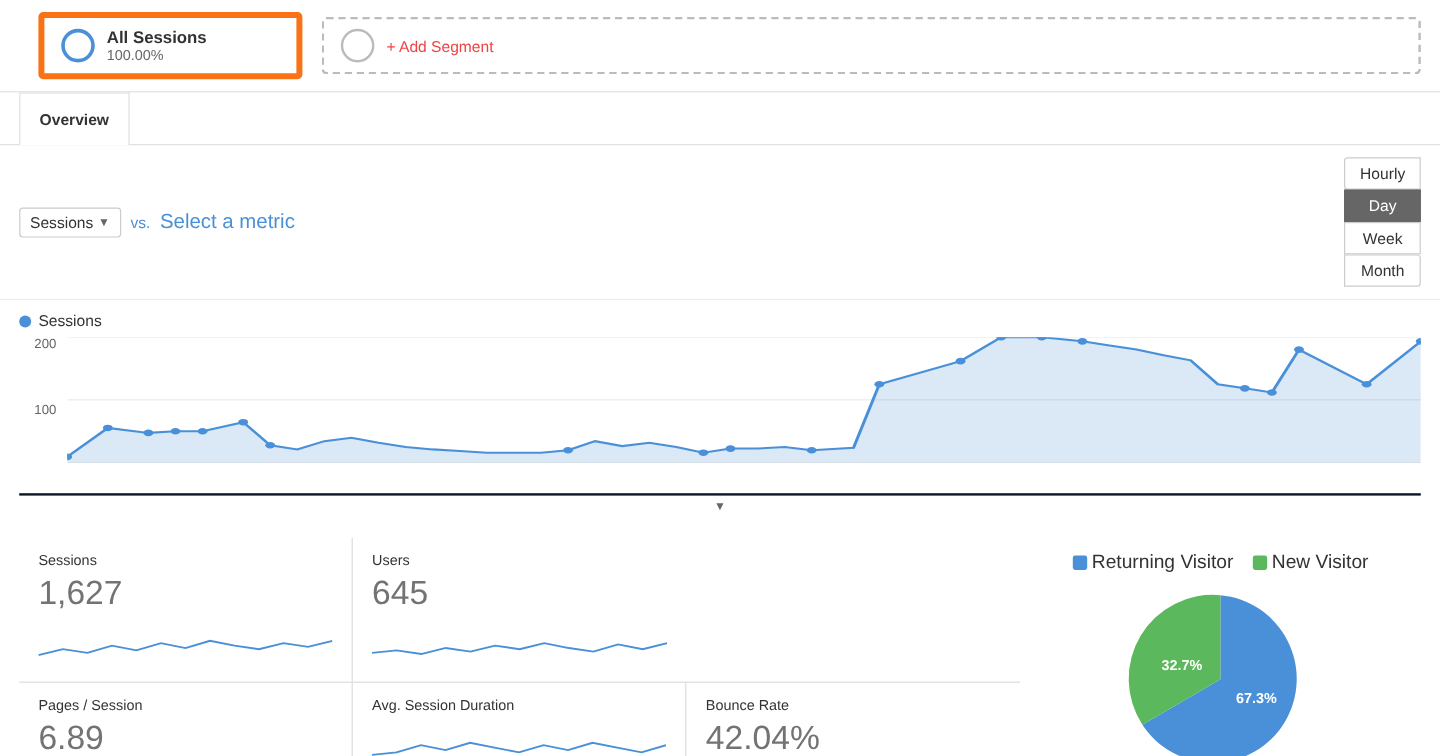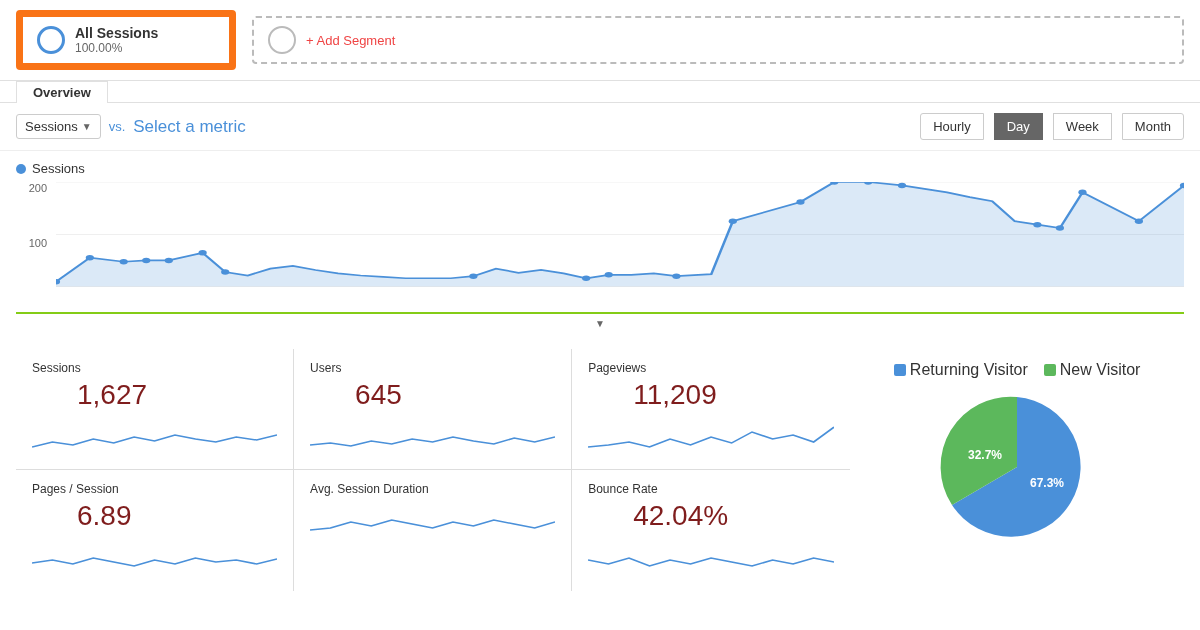--- a/index.html
+++ b/index.html
@@ -10,24 +10,25 @@
       align-items: center;
       padding: 10px 16px;
       border-bottom: 1px solid #e0e0e0;
       gap: 16px;
     }
     .segment-pill {
       display: flex;
       align-items: center;
       gap: 10px;
       padding: 8px 14px;
-      border: 7px solid #f97316;
+      border: 5px solid #f97316;
       border-radius: 4px;
       background: #fff;
       min-width: 220px;
+      margin-left: 16px;
     }
     .segment-circle {
       width: 28px; height: 28px;
       border: 3px solid #4a90d9;
       border-radius: 50%;
       flex-shrink: 0;
     }
     .segment-info .name { font-size: 14px; font-weight: bold; color: #333; }
     .segment-info .pct { font-size: 12px; color: #666; }
 
@@ -48,21 +49,21 @@
       border-radius: 50%;
       flex-shrink: 0;
     }
 
     .overview-tab {
       padding: 0 16px;
       border-bottom: 1px solid #e0e0e0;
     }
     .overview-tab .tab {
       display: inline-block;
-      padding: 3px 16px;
+      padding: 14px 16px;
       border: 1px solid #e0e0e0;
       border-bottom: none;
       background: #fff;
       font-size: 13px;
       font-weight: bold;
       color: #333;
       cursor: pointer;
       margin-bottom: -1px;
     }
 
@@ -81,21 +82,21 @@
       border: 1px solid #ccc;
       border-radius: 3px;
       padding: 4px 8px;
       cursor: pointer;
       font-size: 13px;
     }
     .metric-select .arrow { font-size: 10px; color: #666; }
     .vs-label { color: #4a90d9; font-size: 13px; }
     .select-metric { color: #4a90d9; font-size: 17px; cursor: pointer; }
 
-    .time-buttons { display: flex; gap: 10px; }
+    .time-buttons { display: flex; gap: 0; flex-direction: column; }
     .time-btn {
       padding: 5px 12px;
       border: 1px solid #ccc;
       background: #fff;
       font-size: 13px;
       cursor: pointer;
       color: #333;
     }
     .time-btn:first-child { border-radius: 3px 0 0 3px; }
     .time-btn:last-child { border-radius: 0 3px 3px 0; }
@@ -117,21 +118,21 @@
     .chart-dot {
       width: 10px; height: 10px;
       border-radius: 50%;
       background: #4a90d9;
     }
     .chart-label span { font-size: 13px; color: #333; }
 
     .chart-container {
       position: relative;
       height: 132px;
-      border-bottom: 2px solid #84cc16;
+      border-bottom: 2px solid #0f172a;
     }
     .y-axis-labels {
       position: absolute;
       left: 0;
       top: 0;
       bottom: 20px;
       width: 35px;
       display: flex;
       flex-direction: column;
       justify-content: space-between;
@@ -174,21 +175,21 @@
       padding: 16px;
       gap: 0;
     }
     .metric-card {
       padding: 12px 16px;
       border-right: 1px solid #ddd;
     }
     .metric-card:last-child { border-right: none; }
 
     .metric-title { font-size: 12px; color: #333; margin-bottom: 4px; }
-    .metric-value { font-size: 28px; font-weight: 300; color: #7f1d1d; margin-bottom: 6px; margin-left: 45px; }
+    .metric-value { font-size: 28px; font-weight: 300; color: #737373; margin-bottom: 6px; }
     .mini-chart { height: 40px; }
 
     .pie-section {
       padding: 12px 16px;
       display: flex;
       flex-direction: column;
       align-items: center;
     }
     .pie-legend {
       display: flex;
@@ -312,29 +313,20 @@
       </div>
       <div class="metric-card">
         <div class="metric-title">Users</div>
         <div class="metric-value">645</div>
         <div class="mini-chart">
           <svg width="100%" height="40" viewBox="0 0 180 40" preserveAspectRatio="none">
             <polyline points="0,28 15,26 30,29 45,24 60,27 75,22 90,25 105,20 120,24 135,27 150,21 165,25 180,20" fill="none" stroke="#4a90d9" stroke-width="1.5"></polyline>
           </svg>
         </div>
       </div>
-      <div class="metric-card" style="border-right:none;">
-        <div class="metric-title">Pageviews</div>
-        <div class="metric-value">11,209</div>
-        <div class="mini-chart">
-          <svg width="100%" height="40" viewBox="0 0 180 40" preserveAspectRatio="none">
-            <polyline points="0,30 15,28 30,25 45,30 60,22 75,28 90,20 105,26 120,15 135,22 150,18 165,25 180,10" fill="none" stroke="#4a90d9" stroke-width="1.5"></polyline>
-          </svg>
-        </div>
-      </div>
     </div>
 
     <div style="display:grid; grid-template-columns:1fr 1fr 1fr;">
       <div class="metric-card">
         <div class="metric-title">Pages / Session</div>
         <div class="metric-value">6.89</div>
         <div class="mini-chart">
           <svg width="100%" height="40" viewBox="0 0 180 40" preserveAspectRatio="none">
             <polyline points="0,25 15,22 30,26 45,20 60,24 75,28 90,22 105,26 120,20 135,24 150,22 165,26 180,21" fill="none" stroke="#4a90d9" stroke-width="1.5"></polyline>
           </svg>

